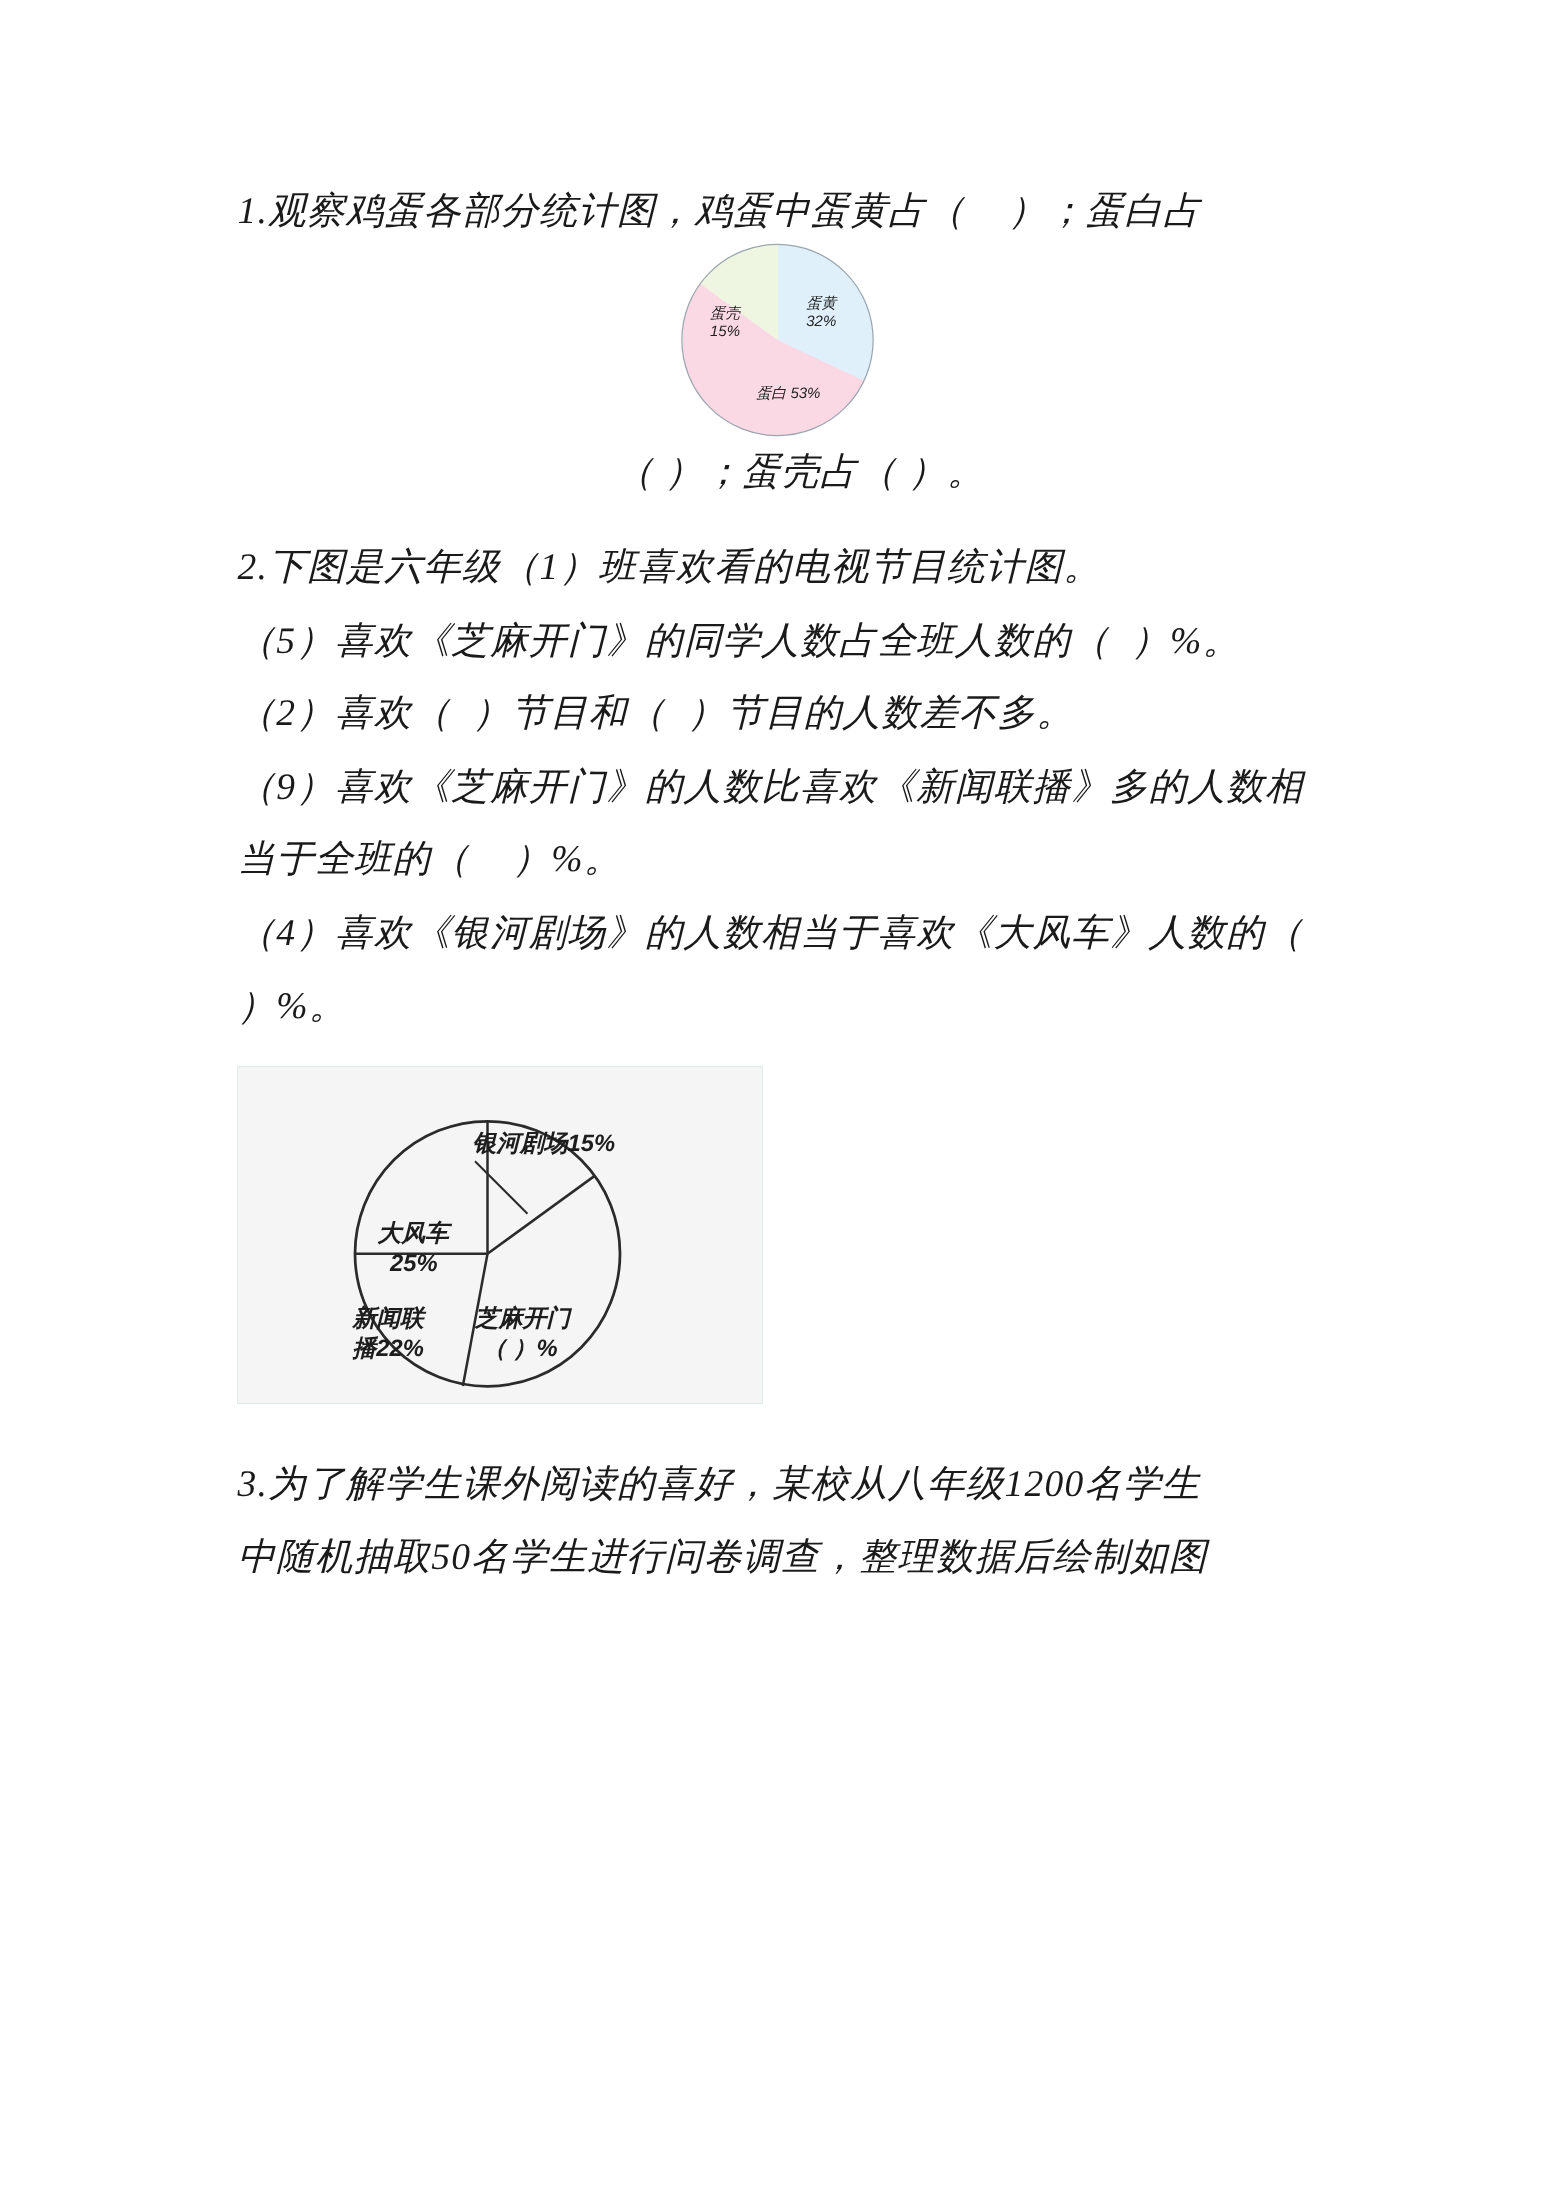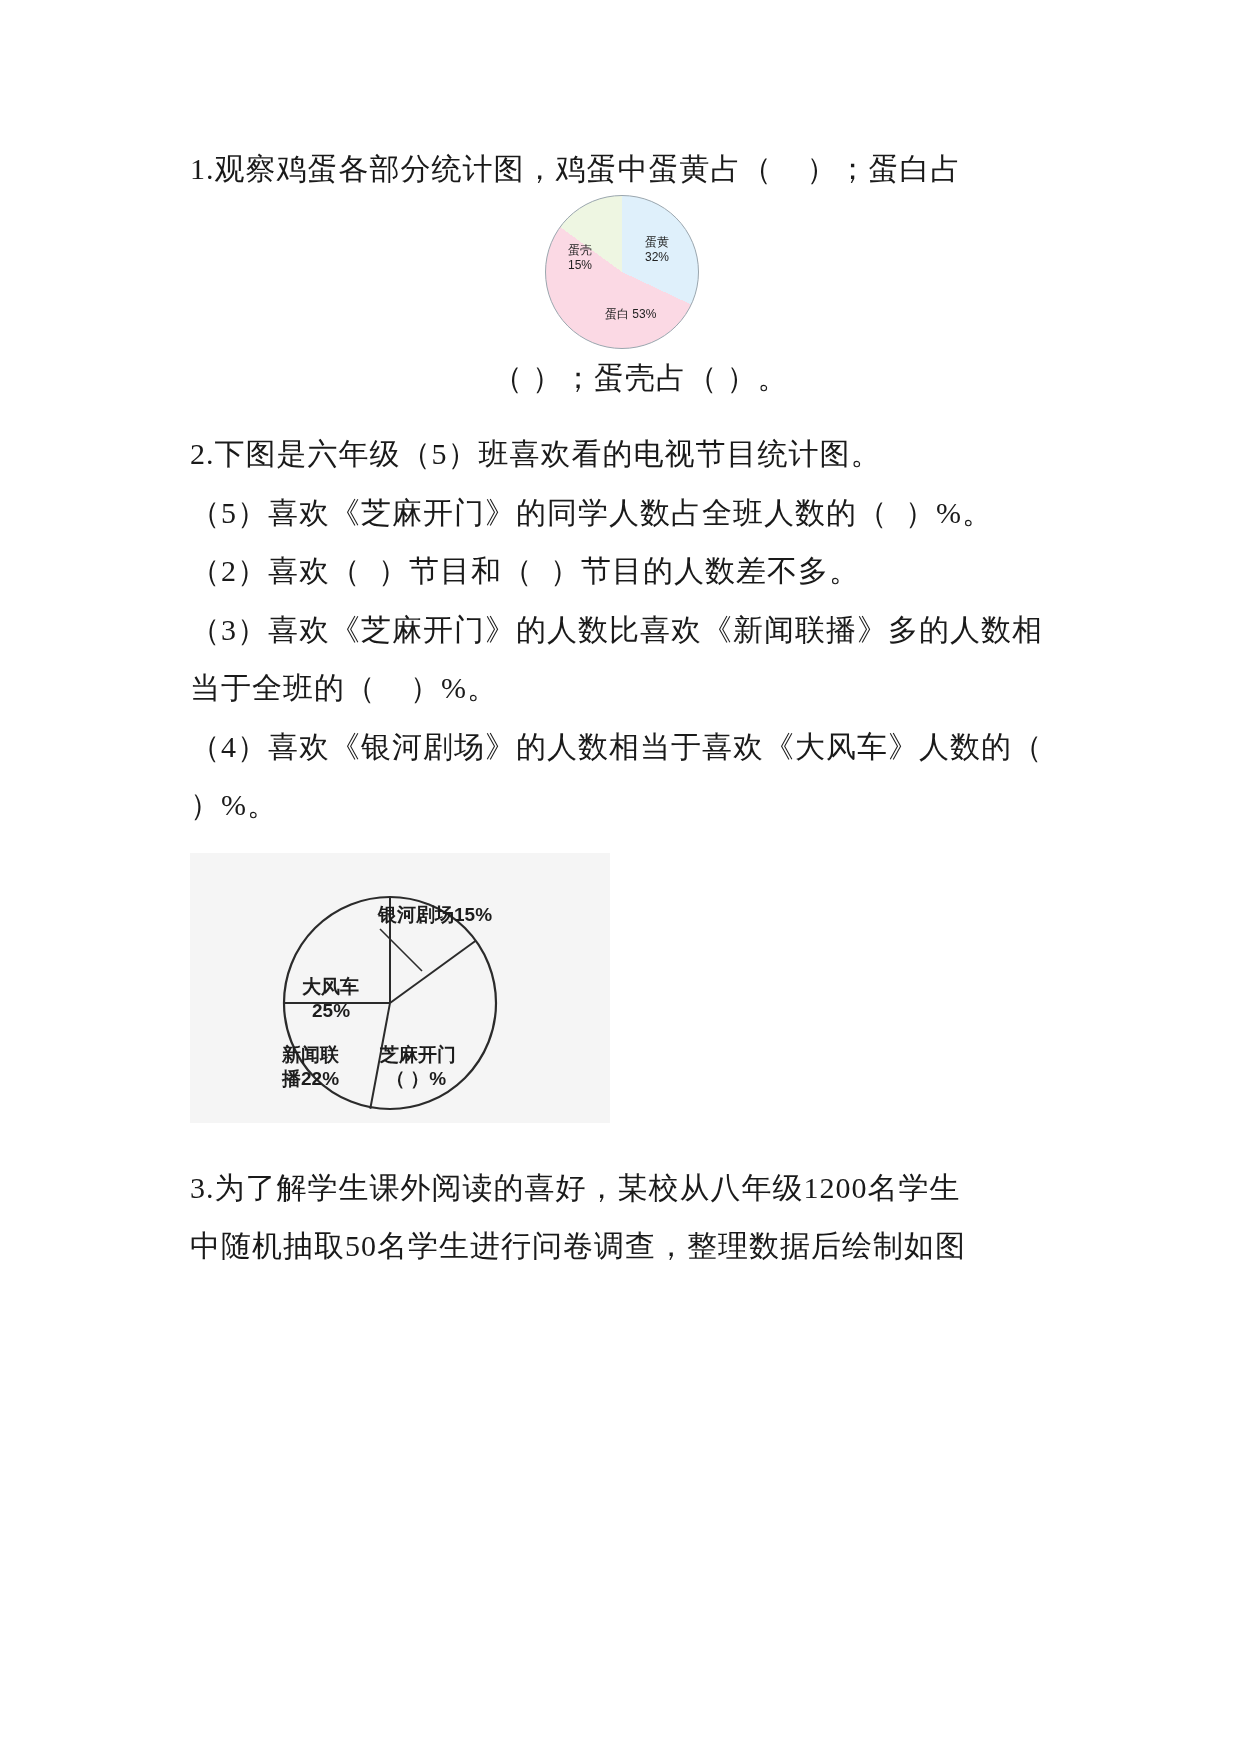--- a/index.html
+++ b/index.html
@@ -15,20 +15,21 @@
     position: relative;
     overflow: hidden;
   }
   .page {
     position: absolute;
     left: 0; top: 0;
     width: 1241px;
     height: 1677px;
     box-sizing: border-box;
     padding: 140px 150px 0 190px;
+    font-style: italic;
   }
   .q-line {
     font-size: 30px;
     line-height: 1.95;
     letter-spacing: 1px;
     white-space: pre-wrap;
   }
   .block {
     margin-bottom: 6px;
   }
@@ -107,24 +108,24 @@
       </div>
       <div class="pie-label lbl-white">蛋白 53%</div>
     </div>
 
     <div class="egg-after-line">（    ）；蛋壳占（      ）。</div>
   </div>
 
   <div class="spacer-sm"></div>
 
   <div class="block">
-    <div class="q-line">2.下图是六年级（5）班喜欢看的电视节目统计图。</div>
+    <div class="q-line">2.下图是六年级（1）班喜欢看的电视节目统计图。</div>
     <div class="q-line">（5）喜欢《芝麻开门》的同学人数占全班人数的（  ）%。</div>
     <div class="q-line">（2）喜欢（  ）节目和（  ）节目的人数差不多。</div>
-    <div class="q-line">（3）喜欢《芝麻开门》的人数比喜欢《新闻联播》多的人数相</div>
+    <div class="q-line">（9）喜欢《芝麻开门》的人数比喜欢《新闻联播》多的人数相</div>
     <div class="q-line">当于全班的（    ）%。</div>
     <div class="q-line">（4）喜欢《银河剧场》的人数相当于喜欢《大风车》人数的（</div>
     <div class="q-line">）%。</div>
   </div>
 
   <div class="tv-figure">
     <svg class="tv-svg" width="420" height="270" viewBox="0 0 420 270">
       <rect x="0" y="0" width="420" height="270" fill="#f6f5f3"></rect>
 
       <circle cx="200" cy="150" r="106" fill="none" stroke="#2b2b2b" stroke-width="2.2"></circle>

